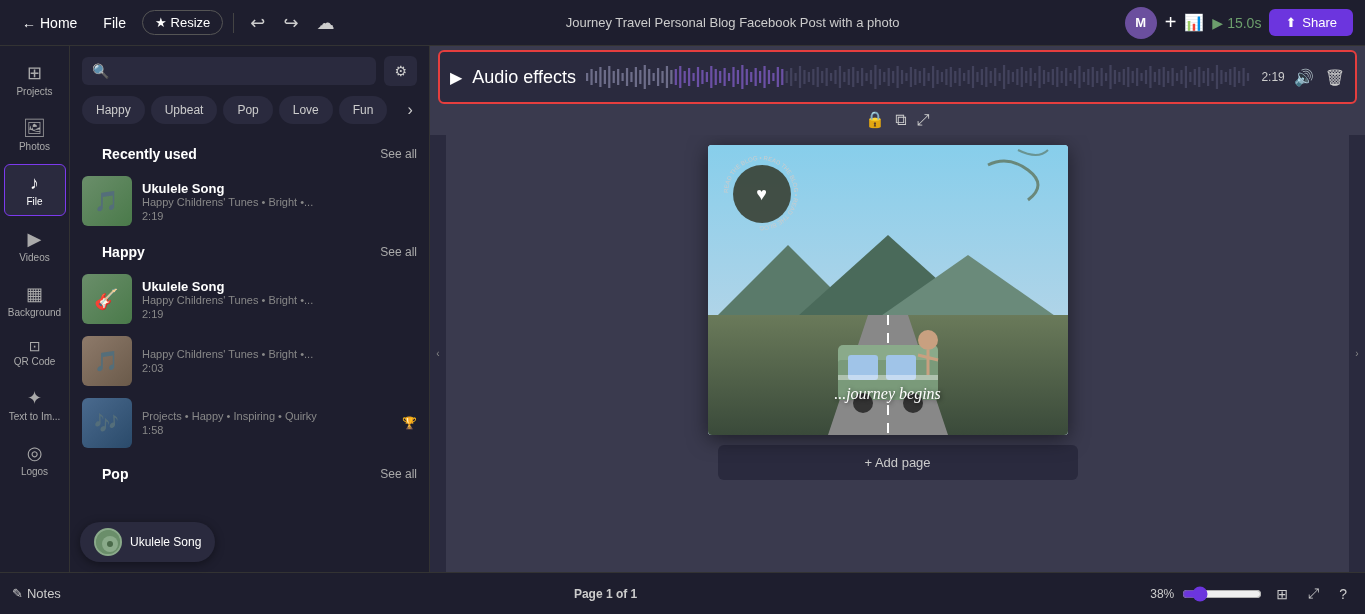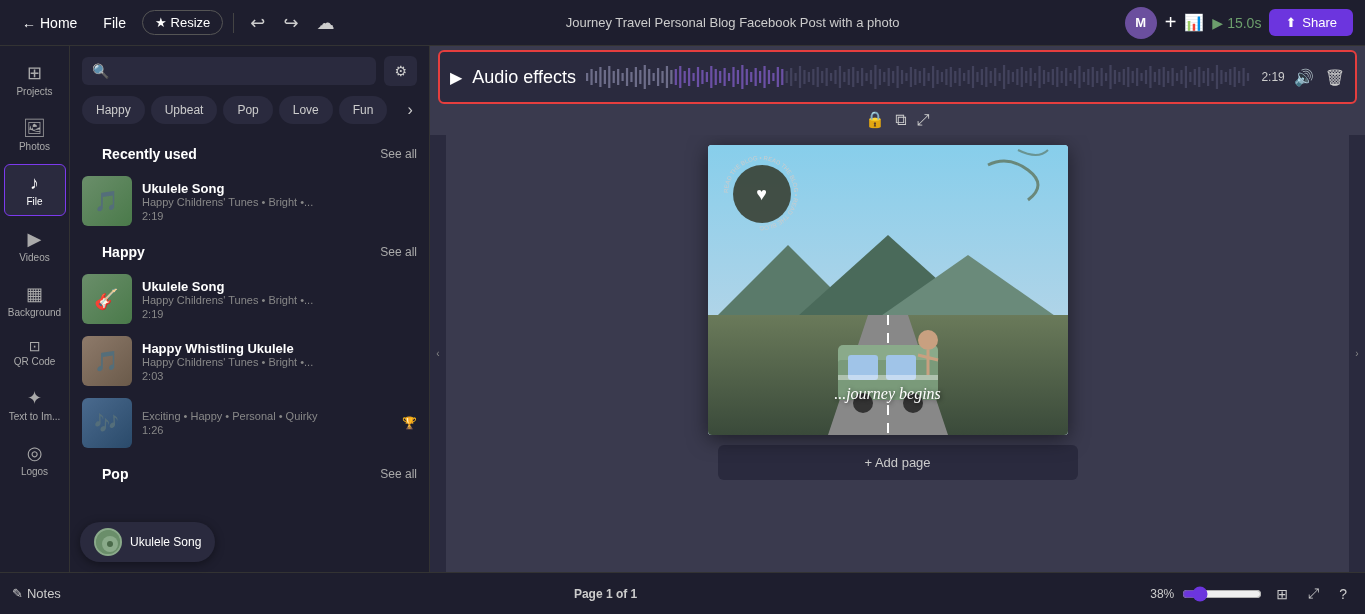--- a/index.html
+++ b/index.html
@@ -217,30 +217,29 @@
         <div class="audio-thumb thumb-ukulele thumb-person">🎸</div>
         <div class="audio-info">
           <div class="audio-name">Ukulele Song</div>
           <div class="audio-meta">Happy Childrens' Tunes • Bright •...</div>
           <div class="audio-duration">2:19</div>
         </div>
       </div>
       <div class="audio-item">
         <div class="audio-thumb thumb-whistling thumb-person">🎵</div>
         <div class="audio-info">
-          <div class="audio-name">Happy Whistling Ukulele</div>
           <div class="audio-meta">Happy Childrens' Tunes • Bright •...</div>
           <div class="audio-duration">2:03</div>
         </div>
       </div>
       <div class="audio-item">
         <div class="audio-thumb thumb-happy thumb-person">🎶</div>
         <div class="audio-info">
-          <div class="audio-meta">Exciting • Happy • Personal • Quirky</div>
-          <div class="audio-duration">1:26</div>
+          <div class="audio-meta">Projects • Happy • Inspiring • Quirky</div>
+          <div class="audio-duration">1:58</div>
         </div>
         <span class="audio-badge">🏆</span>
       </div>
 
       <div class="section-header">
         <span class="section-title">Pop</span>
         <button class="see-all">See all</button>
       </div>
     </div>
   </div>

